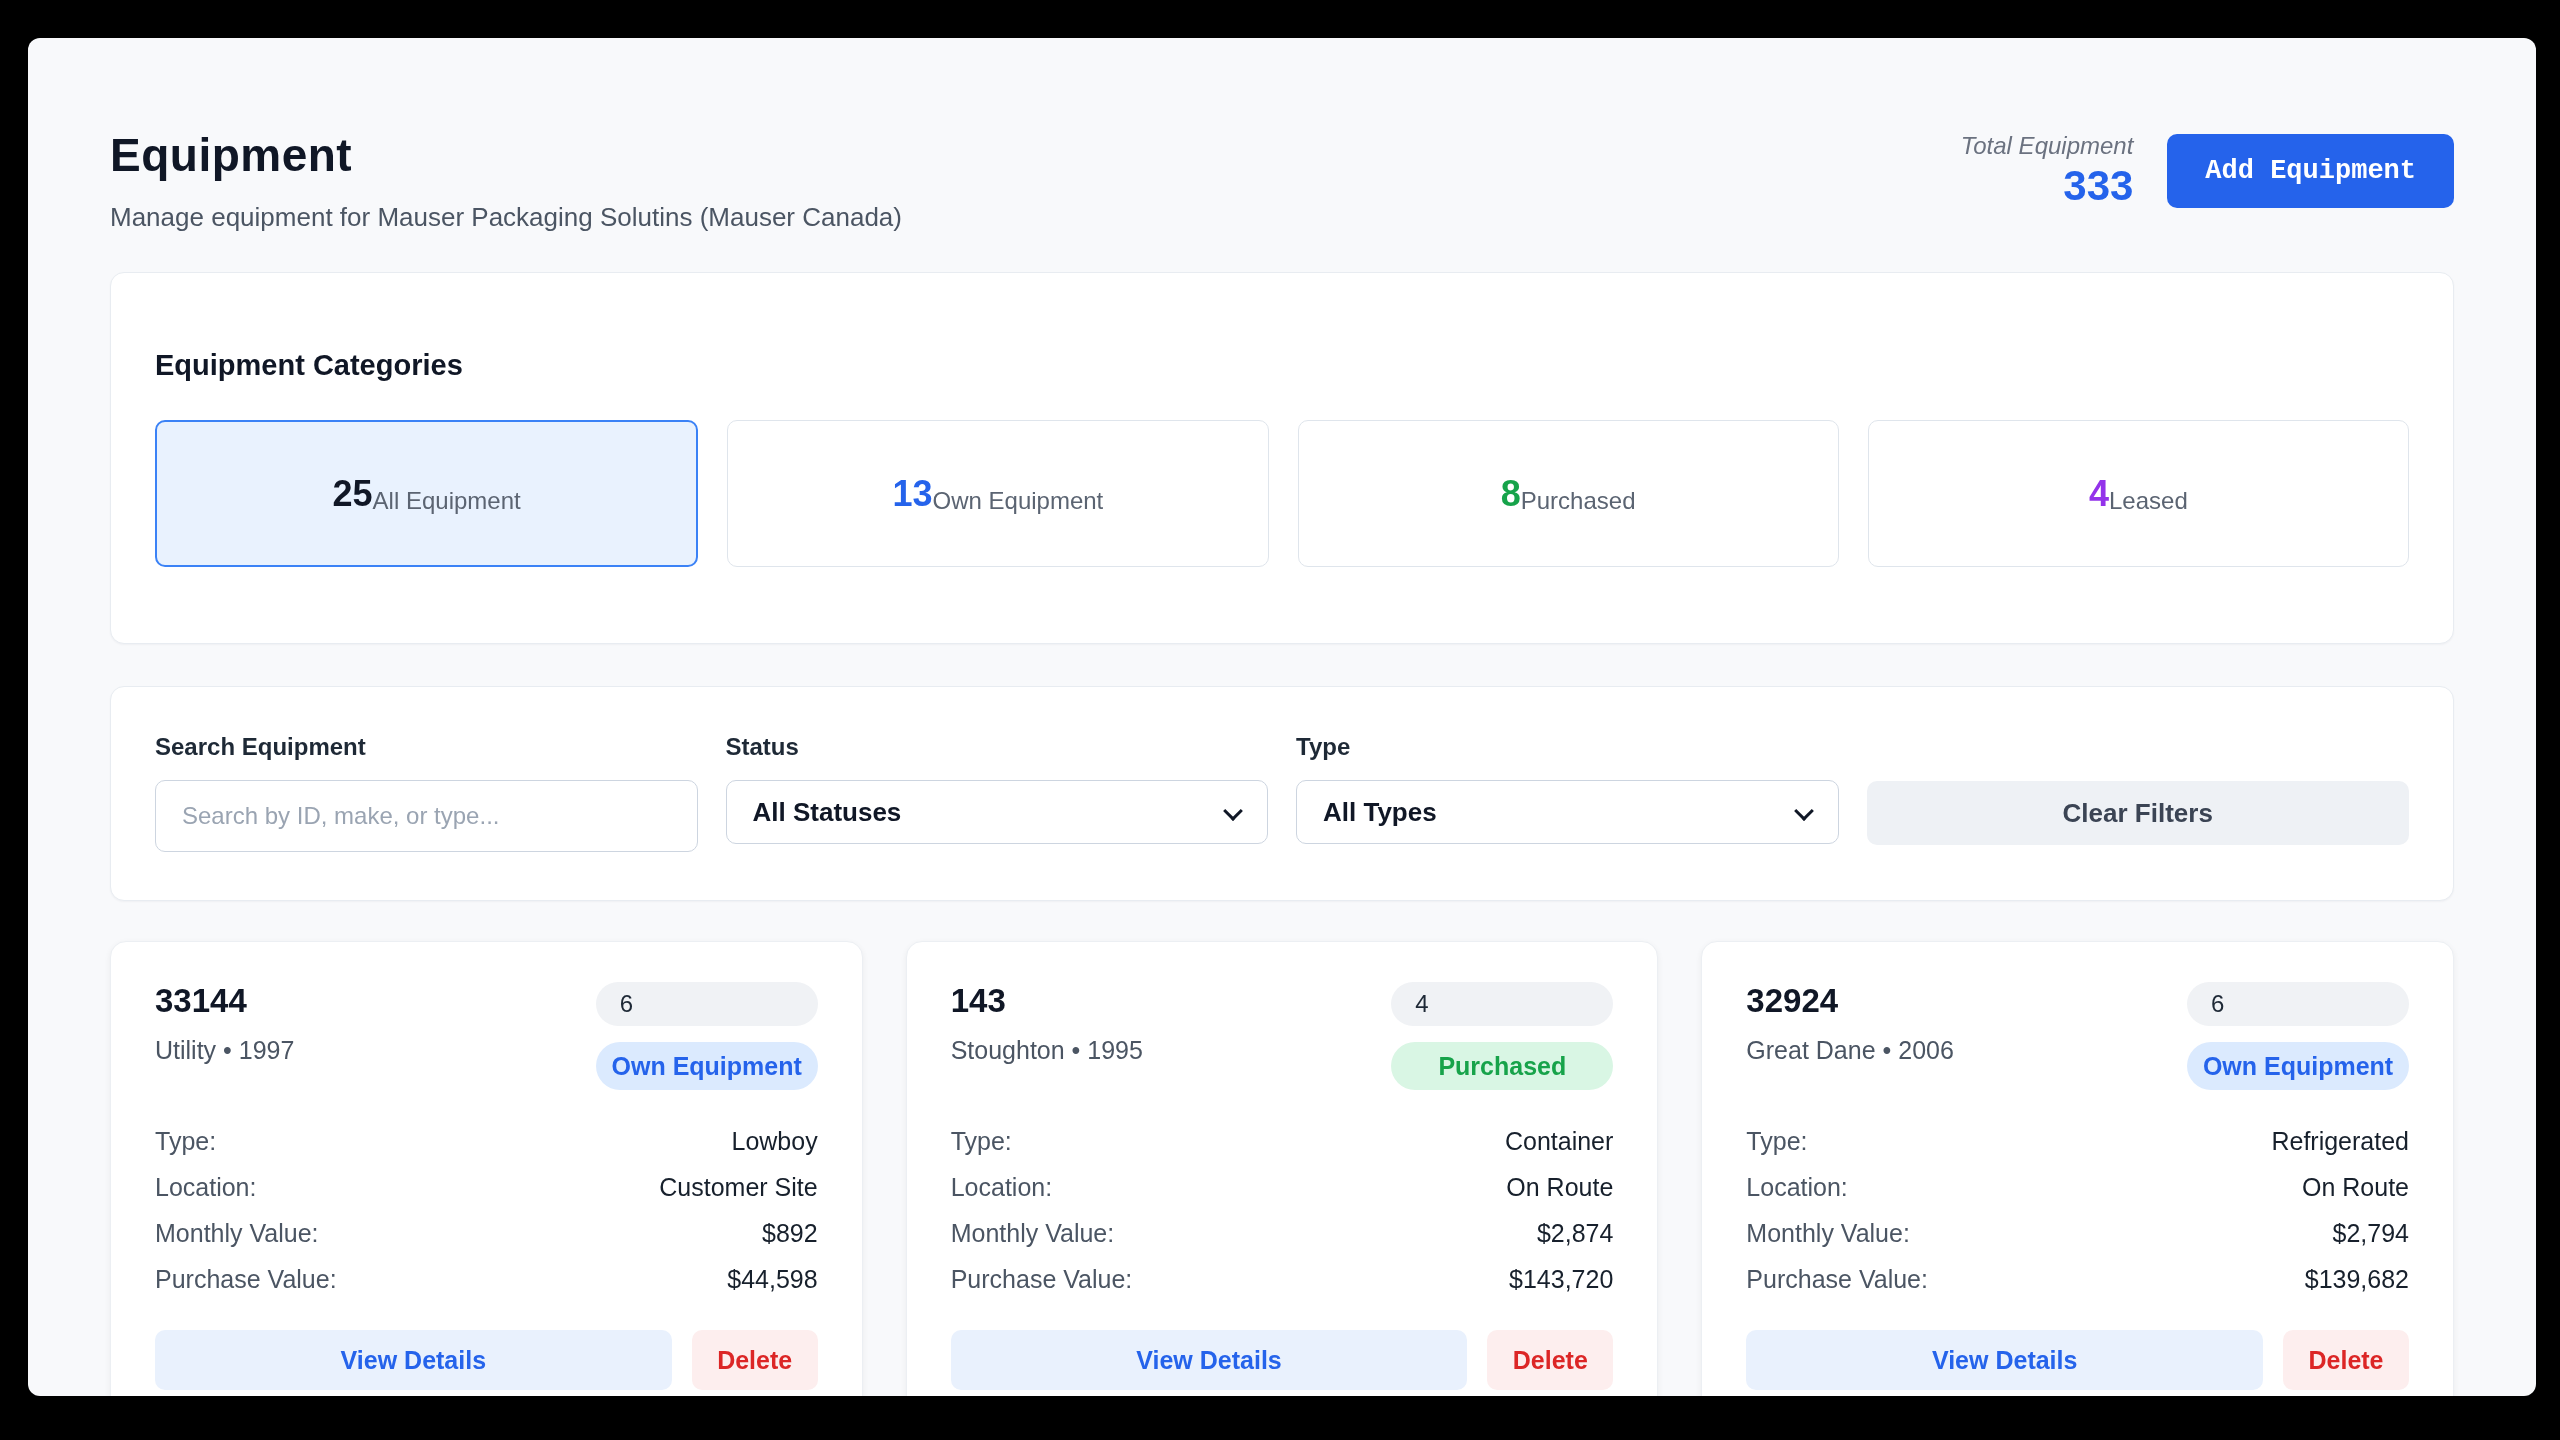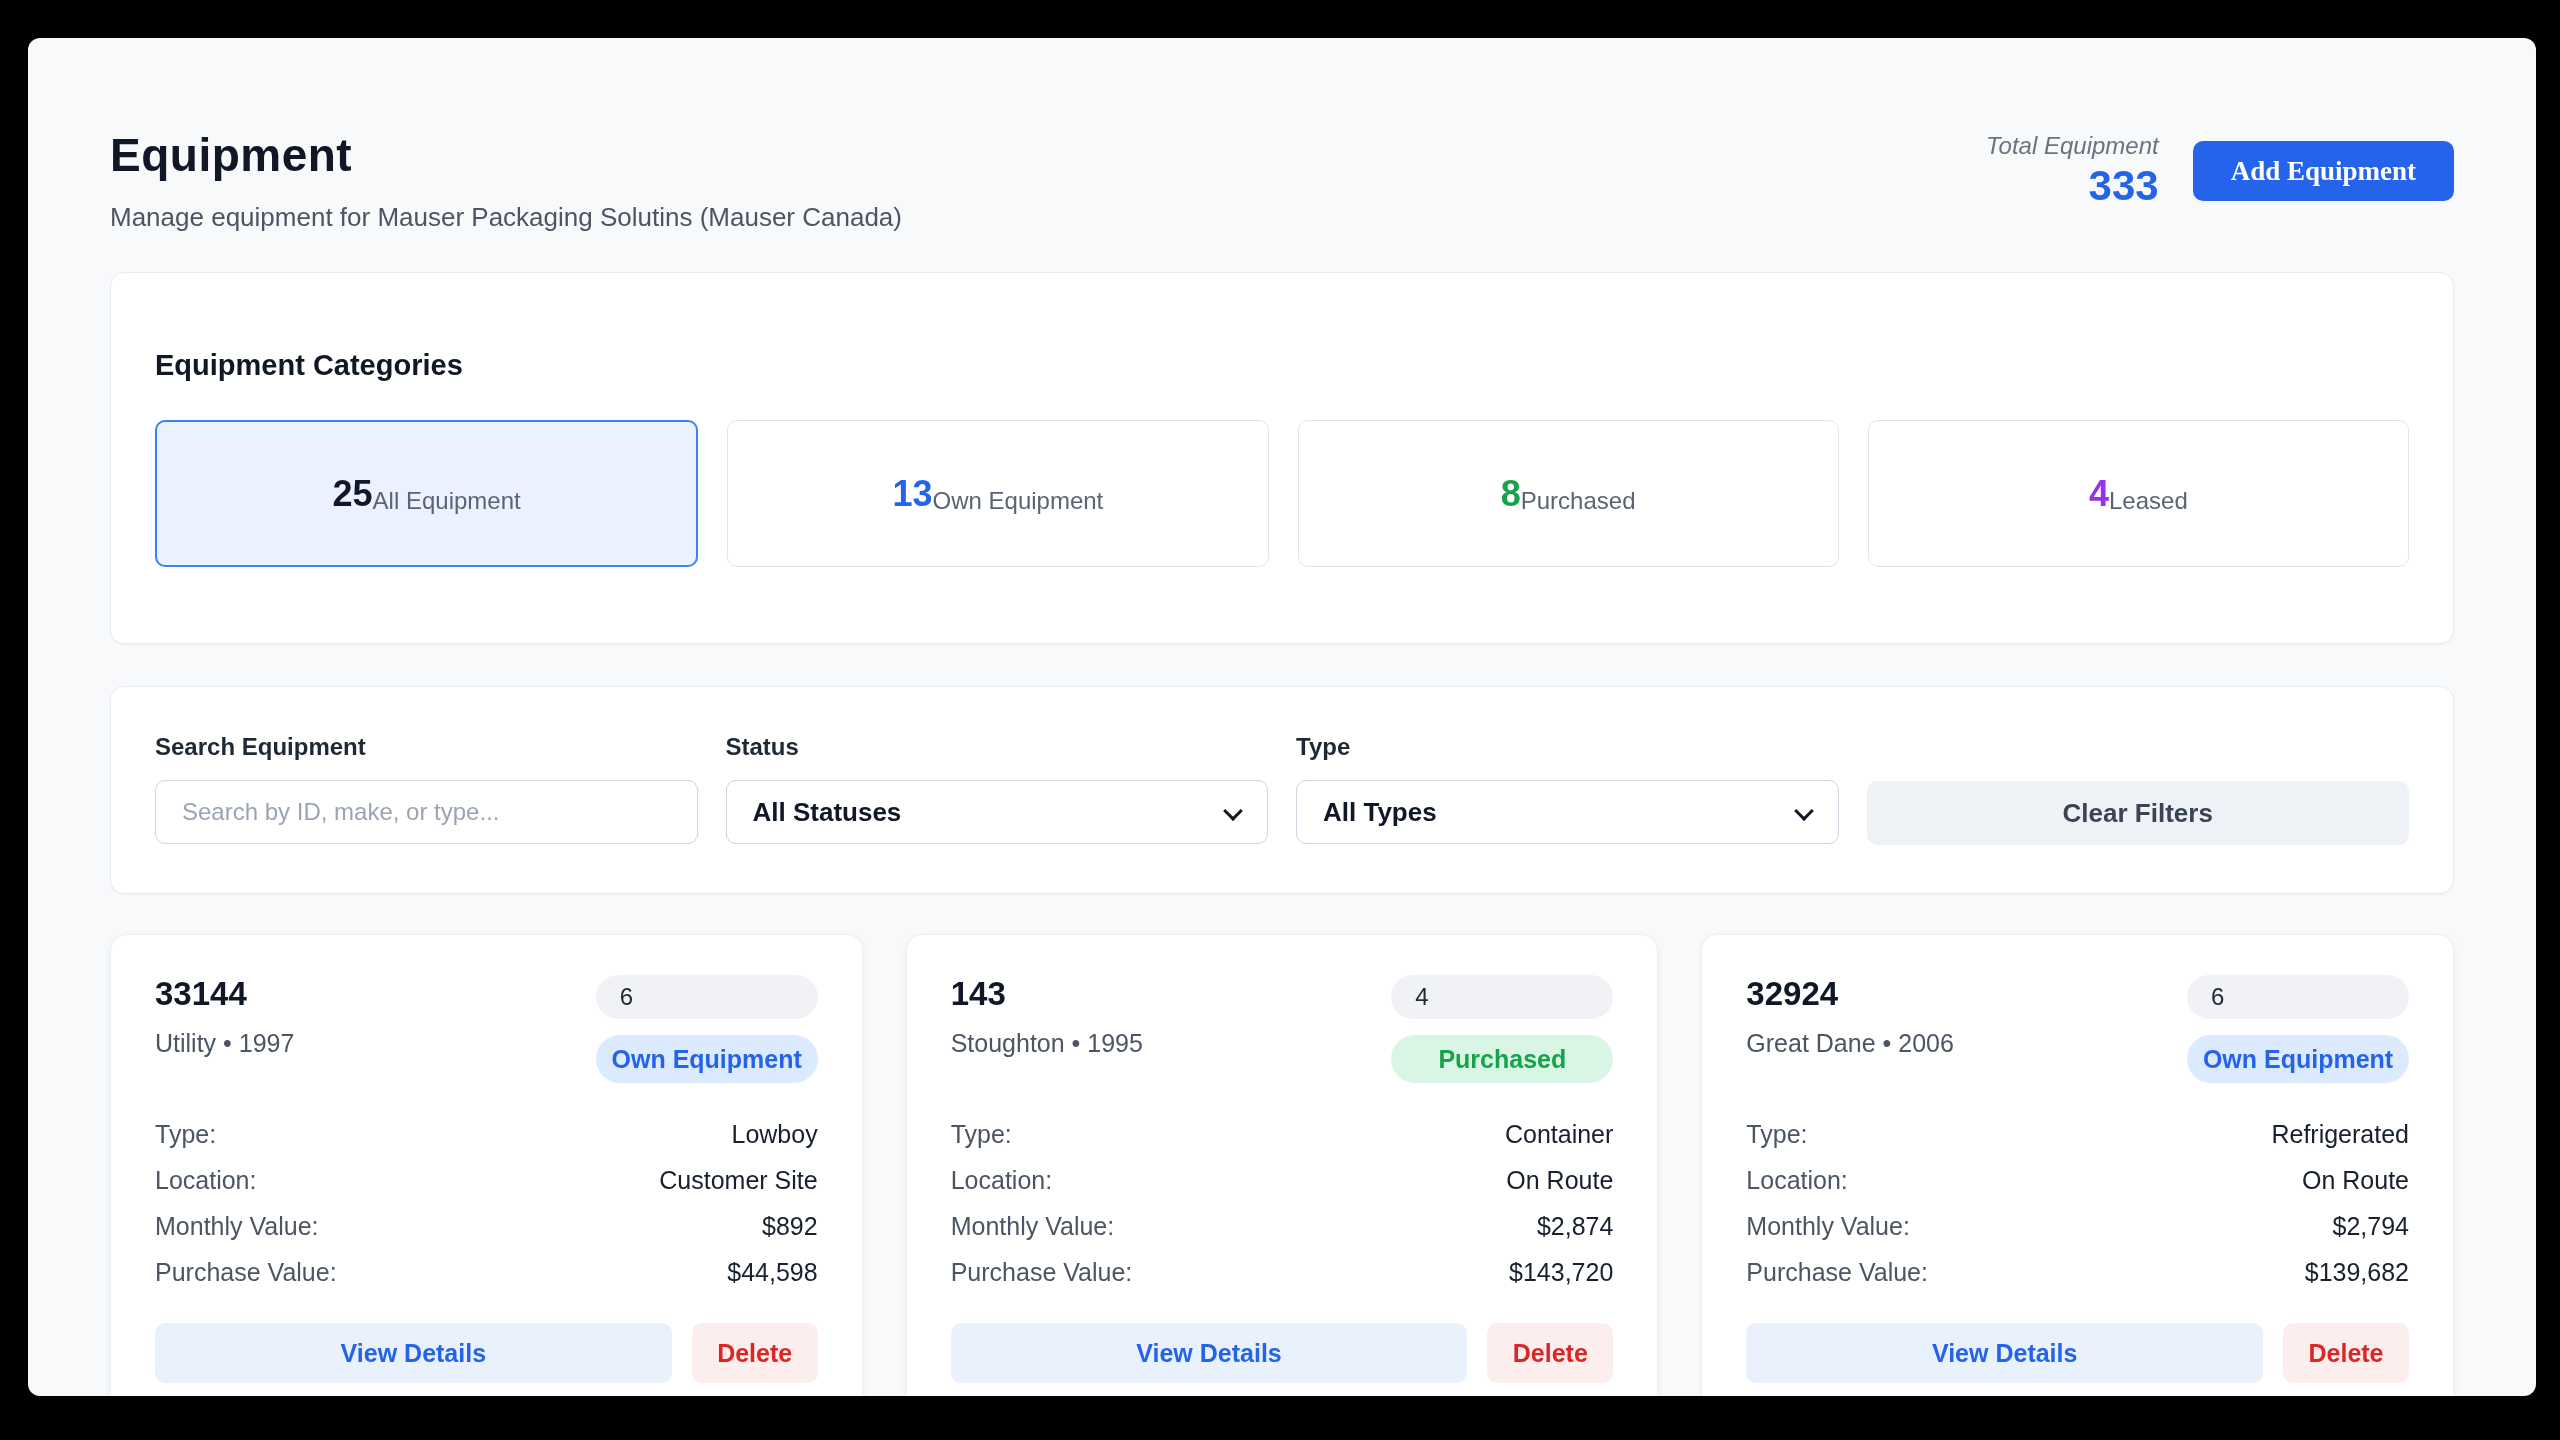--- a/index.html
+++ b/index.html
@@ -14,22 +14,22 @@
   
   .header-row { margin-top:90px; display:flex; justify-content:space-between; align-items:flex-start; }
   .page-title { font-size:46px; font-weight:800; color:#101726; letter-spacing:.5px; }
   .page-subtitle { margin-top:20px; font-size:26px; color:#4b5563; }
   .header-right { display:flex; align-items:center; gap:34px; margin-top:4px; }
   .total-block { text-align:right; }
   .total-label { font-size:24px; color:#6b7280;font-style:italic; }
   .total-value { font-size:42px; font-weight:800; color:#2563eb; margin-top:2px; }
   .add-btn {
     border:none; cursor:pointer; background:#2563eb; color:#fff;
-    font-family:Liberation Serif, serif; font-size:27px; font-weight:700;
-    padding:0 38px; height:60px; border-radius:10px;
+    font-family:Liberation Mono, monospace; font-size:27px; font-weight:700;
+    padding:0 38px; height:74px; border-radius:10px;
   }
 
   
   .panel {
     background:#fff; border:1px solid #e8ecf1; border-radius:14px;
     box-shadow:0 1px 2px rgba(16,24,40,.04);
   }
   .panel.categories { margin-top:39px; padding:76px 44px; }
   .panel-heading { font-size:29px; font-weight:700; color:#101726; }
 
@@ -41,21 +41,21 @@
   }
   .cat-card.selected { border:2px solid #3b82f6; background:#e9f2fe; }
   .cat-count { font-size:36px; font-weight:800; line-height:1; }
   .cat-label { margin-top:14px; font-size:24px; color:#5b6472; }
 
   
   .panel.filters { margin-top:42px; padding:46px 44px 48px; display:flex; gap:28px;justify-content:space-between; }
   .filter-col { flex:1; display:flex; flex-direction:column; }
   .filter-label { font-size:24px; font-weight:700; color:#1e2936; margin-bottom:19px; }
   .text-input {
-    height:64px; border:1.5px solid #cdd5e0; border-radius:10px; background:#fff;
+    height:72px; border:1.5px solid #cdd5e0; border-radius:10px; background:#fff;
     font-family:inherit; font-size:24px; color:#101726; padding:0 26px; width:100%;
   }
   .text-input::placeholder { color:#9aa4b2; }
   .select-wrap { position:relative; width:100%; }
   .select {
     -webkit-appearance:none; appearance:none; width:100%;
     height:64px; border:1.5px solid #cdd5e0; border-radius:10px; background:#fff;
     font-family:inherit; font-size:26px; font-weight:600; color:#101726; padding:0 48px 0 26px;
     cursor:pointer;
   }

